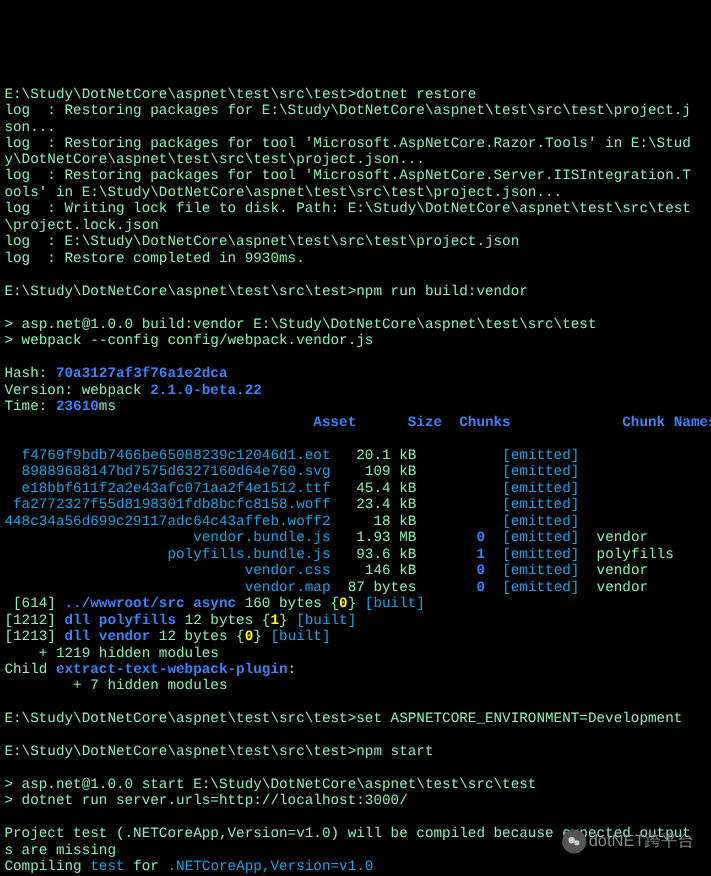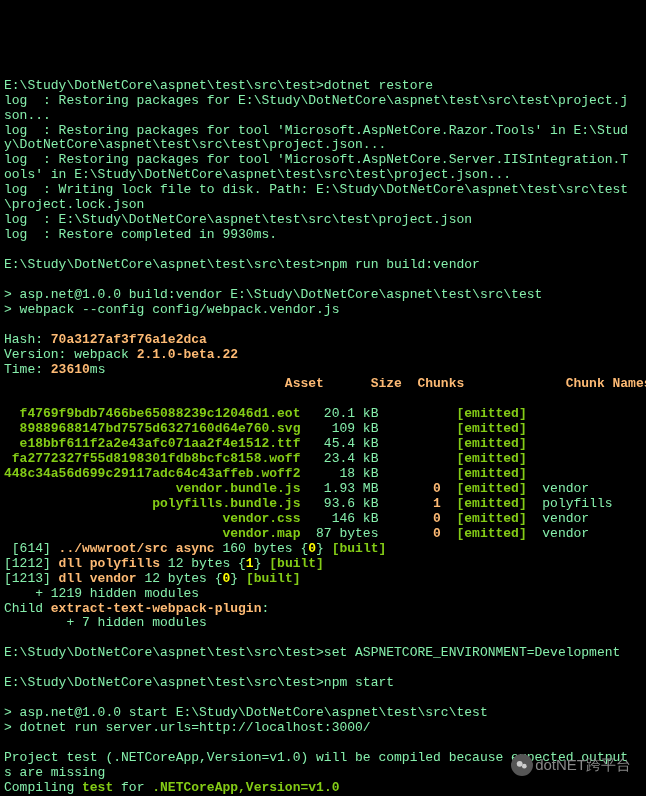--- a/index.html
+++ b/index.html
@@ -9,22 +9,22 @@
   font-family: 'Courier New', monospace;
   font-size: 13px;
   line-height: 1.15;
   padding: 4px;
   width: 646px;
   height: 796px;
   overflow: hidden;
   white-space: pre;
 }
 .white { color: #86efac; }
-.white-bold { color: #fdba74; font-weight: bold; }
-.green { color: #84cc16; font-weight: bold; }
+.white-bold { color: #3b82f6; font-weight: bold; }
+.green { color: #0ea5e9; font-weight: normal; }
 .yellow { color: #ffff00; font-weight: bold; }
 .watermark {
   position: absolute;
   bottom: 20px;
   right: 15px;
   color: #888;
   font-size: 15px;
   font-family: sans-serif;
   display: flex;
   align-items: center;

